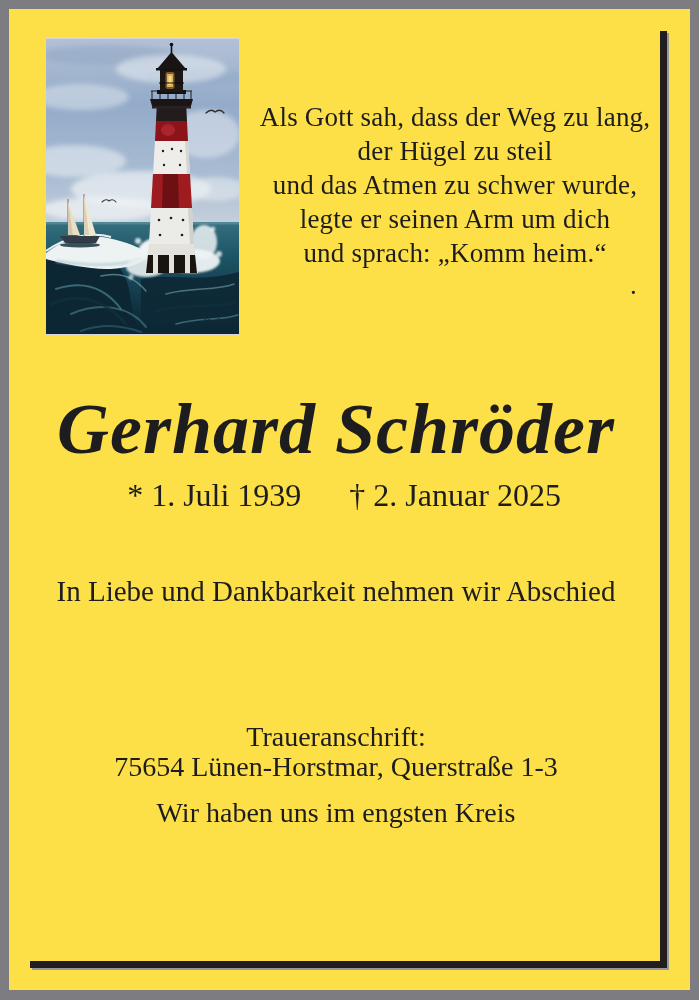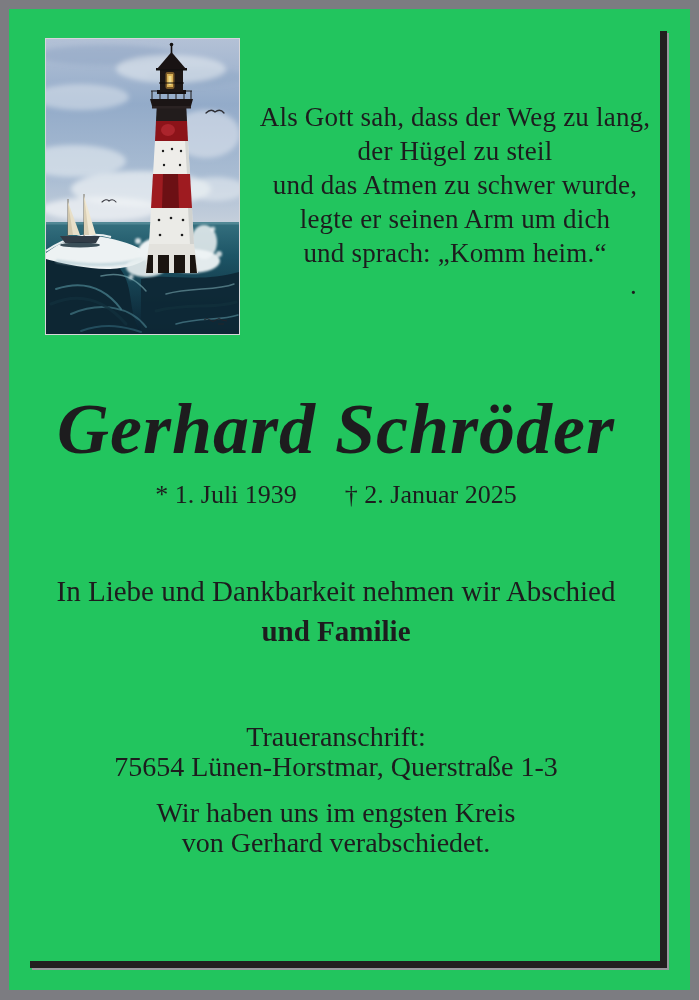--- a/index.html
+++ b/index.html
@@ -6,21 +6,21 @@
   .outer{
     width:699px;height:1000px;
     background:#7c7c81;
     padding:9px 9px 10px 9px;
     box-sizing:border-box;
     font-family:"Liberation Serif", serif;
   }
   .page{
     position:relative;
     width:681px;height:981px;
-    background:#22c55e;
+    background:#fde047;
     color:#1d1c1e;
     overflow:hidden;
   }
   
   .frame-bar-v{
     position:absolute;top:22px;left:651px;width:7px;height:937px;
     background:#221e1f;box-shadow:2px 2px 0 #97979c;
   }
   .frame-bar-h{
     position:absolute;top:952px;left:21px;width:637px;height:7px;
@@ -39,21 +39,21 @@
   .poem-period{
     text-align:right;padding-right:24px;line-height:30px;font-size:27px;
   }
   .content-block{position:absolute;left:0;width:654px;text-align:center;margin-top:11px;}
   .name{
     top:368px;
     font-size:72px;line-height:82px;
     font-style:italic;font-weight:bold;
     letter-spacing:1px;
   }
-  .dates{top:460px;font-size:26px;line-height:30px;}
+  .dates{top:460px;font-size:32px;line-height:30px;padding-left:8px;}
   .dates .gap{display:inline-block;width:48px;}
   .farewell{top:554px;font-size:29px;line-height:34px;}
   .mourners{top:593px;font-size:29px;line-height:37px;font-weight:bold;}
   .address{top:702px;font-size:28px;line-height:30px;font-family:Liberation Serif, serif;}
   .closing{top:778px;font-size:28px;line-height:30px;}
 </style>
 </head>
 <body>
 
 <div class="outer">
@@ -224,27 +224,25 @@
 
     <div class="content-block name">Gerhard Schröder</div>
 
     <div class="content-block dates">
       <span>* 1. Juli 1939</span><span class="gap"></span><span>† 2. Januar 2025</span>
     </div>
 
     <div class="content-block farewell">In Liebe und Dankbarkeit nehmen wir Abschied</div>
 
     <div class="content-block mourners">
-      <div>und Familie</div>
     </div>
 
     <div class="content-block address">
       <div>Traueranschrift:</div>
       <div>75654 Lünen-Horstmar, Querstraße 1-3</div>
     </div>
 
     <div class="content-block closing">
       <div>Wir haben uns im engsten Kreis</div>
-      <div>von Gerhard verabschiedet.</div>
     </div>
 
   </div>
 </div>
 
 </body></html>

